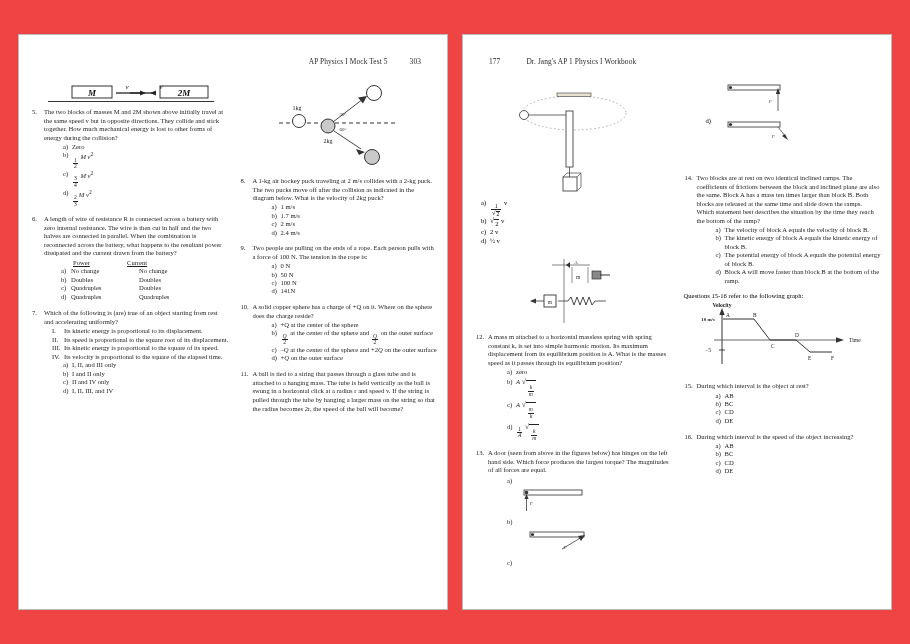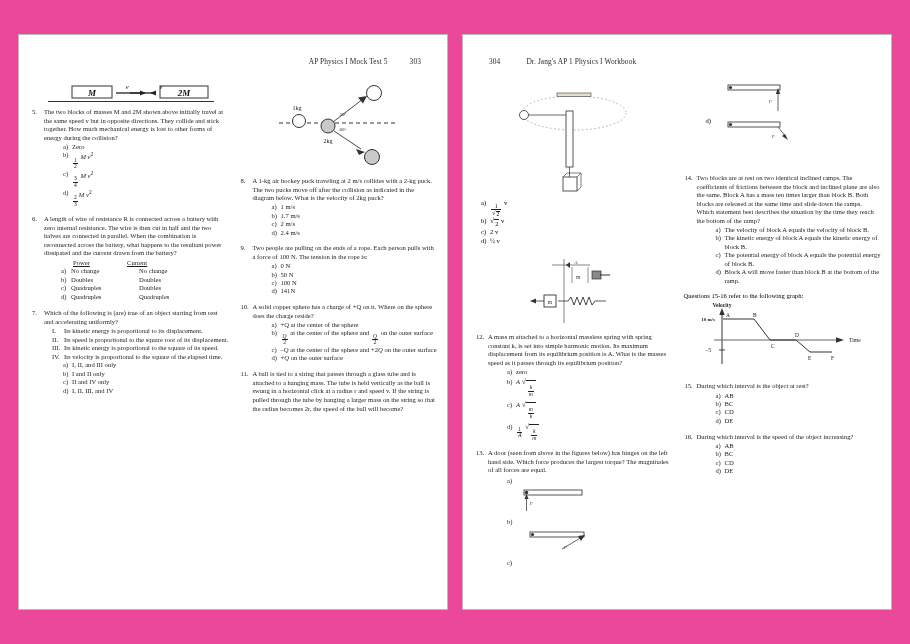--- a/index.html
+++ b/index.html
@@ -6,21 +6,21 @@
   html, body {
     margin: 0; padding: 0;
     width: 910px; height: 644px;
     background: #ffffff;
     font-family: "Liberation Serif", serif;
     overflow: hidden;
   }
   #root {
     position: relative;
     width: 910px; height: 644px;
-    background: #ec4899;
+    background: #ef4444;
     padding-left: 42px;
   }
   .page {
     position: absolute;
     top: 34px;
     height: 576px;
     border: 1px solid #b9b9b9;
     background: #ffffff;
     overflow: hidden;
   }
@@ -377,21 +377,21 @@
 
         </div>
       </div>
     </div>
   </div>
 
   <div class="page right">
     <div class="pg-inner">
 
       <div class="runhead r">
-        <span class="pno">304</span><span class="ttl">Dr. Jang's AP 1 Physics I Workbook</span>
+        <span class="pno">177</span><span class="ttl">Dr. Jang's AP 1 Physics I Workbook</span>
       </div>
 
       <div class="cols">
 
         <div class="col">
 
           <div class="figwrap" style="margin:8px 0 4px 0;">
             <svg width="140" height="110" viewBox="0 0 140 110">
               <ellipse cx="70" cy="28" rx="52" ry="17" fill="none" stroke="#999" stroke-width=".8" stroke-dasharray="1.6,2.4"></ellipse>
               <rect x="53" y="8" width="34" height="3.5" fill="#e6e0cf" stroke="#555" stroke-width=".7"></rect>

